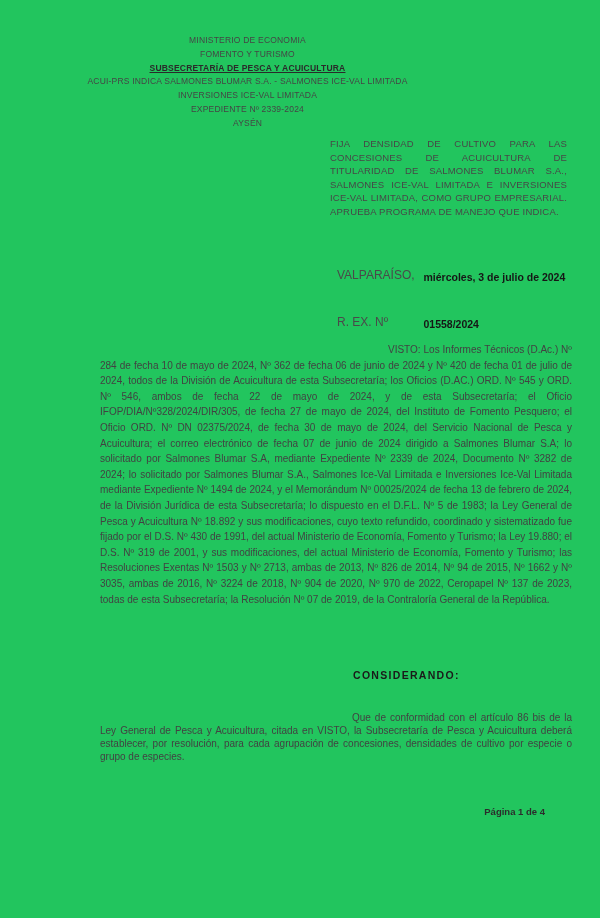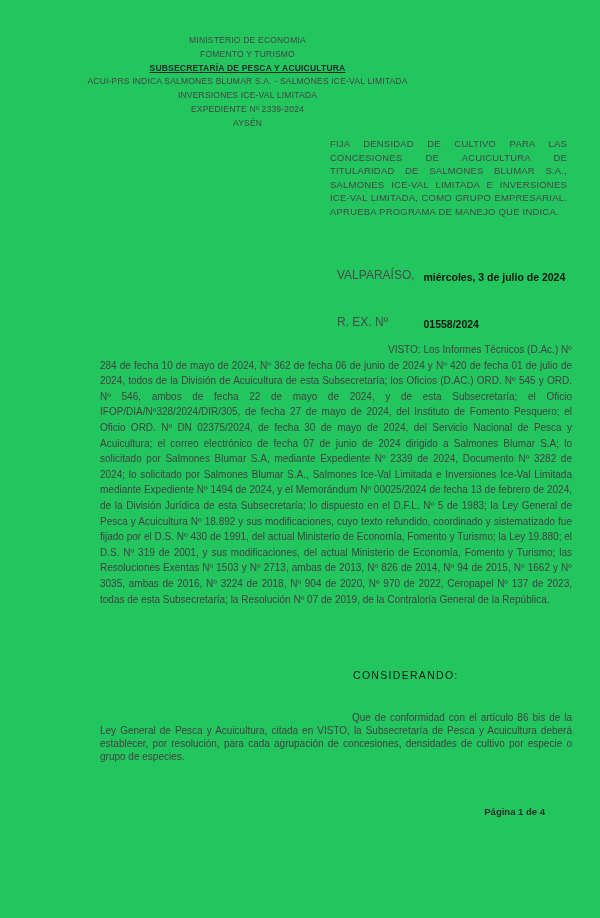--- a/index.html
+++ b/index.html
@@ -36,21 +36,21 @@
   .place-date { top:267px; }
   .res-line  { top:314px; }
   .visto {
     position:absolute; top:342px; left:100px; width:472px;
     font-size:10px; line-height:15.6px;
     text-align:justify; text-indent:288px;
     color:#424242;
   }
   .considerando-heading {
     position:absolute; top:669px; left:353px;
-    font-size:10.5px; font-weight:normal; letter-spacing:1.3px;
+    font-size:10.5px; font-weight:bold; letter-spacing:1.3px;
     color:#1a1a1a;
   }
   .considerando {
     position:absolute; top:711px; left:100px; width:472px;
     font-size:10px; line-height:13px;
     text-align:justify; text-indent:252px;
     color:#424242;
   }
   .footer {
     position:absolute; top:806px; right:55px;

